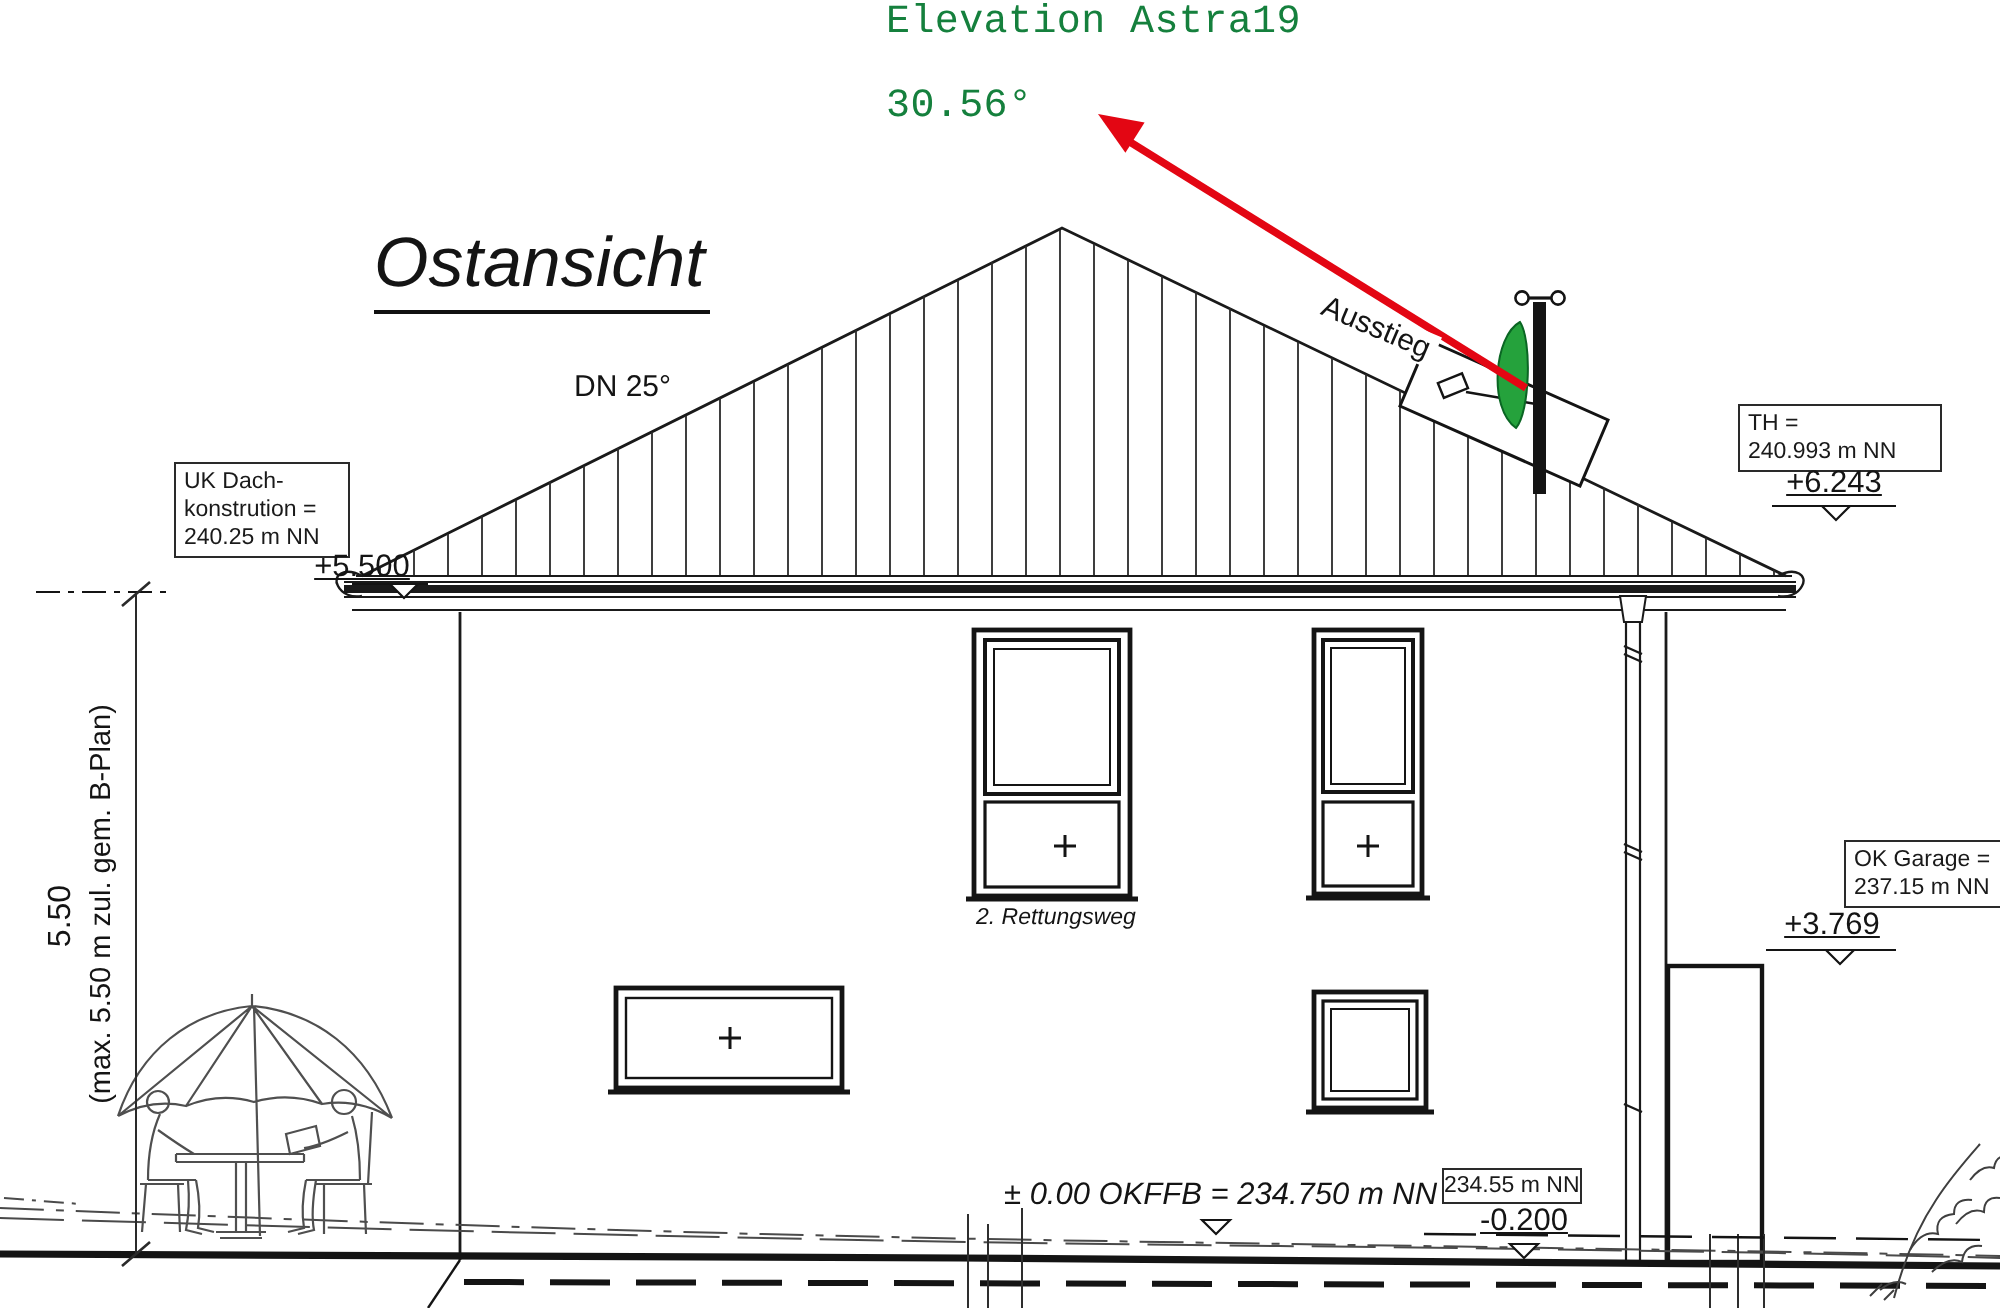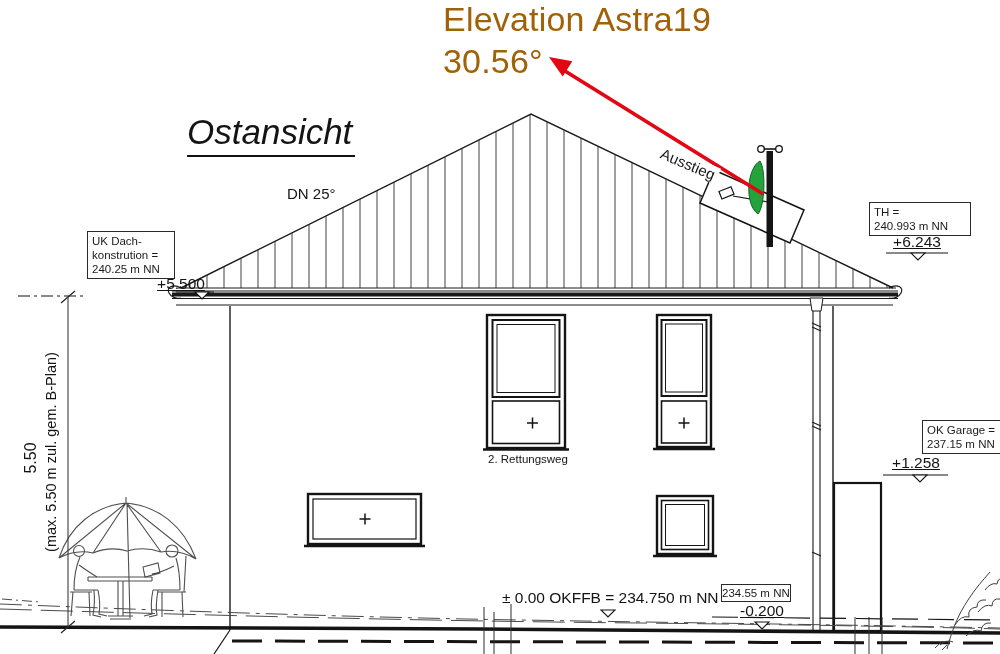--- a/index.html
+++ b/index.html
@@ -1,23 +1,23 @@
 <!DOCTYPE html>
 <html><head>
 <meta charset="utf-8">
 <style>
   html,body{margin:0;padding:0;background:#fff;}
   #stage{position:relative;width:1000px;height:654px;background:#fff;overflow:hidden;
          font-family:"Liberation Sans",sans-serif;color:#141414;}
   #lines{position:absolute;left:0;top:0;}
   .lbl{position:absolute;white-space:nowrap;}
-  .title{font-size:34px;line-height:1.15;color:#a16207;letter-spacing:0.2px;}
+  .title{font-size:20px;line-height:1.15;color:#15803d;letter-spacing:0.2px;font-family:Liberation Mono, monospace;}
   .viewname{font-size:35px;font-style:italic;font-weight:500;border-bottom:2.4px solid #111;
             padding:0 3px 3px 0;}
-  .small{font-size:11.5px;line-height:1.2;}
+  .small{font-size:11.5px;line-height:1.2;font-style:italic;}
   .level{font-size:15.5px;font-weight:500;text-align:center;text-decoration:underline;}
   .box{position:absolute;border:1.4px solid #2a2a2a;background:#fff;padding:2px 4px;
        font-size:11.5px;line-height:1.22;color:#1a1a1a;}
   .vwrap{position:absolute;width:0;height:0;}
   .vwrap>div{position:absolute;transform:translate(-50%,-50%) rotate(-90deg);white-space:nowrap;}
   .ausstieg{position:absolute;transform:translate(-50%,-50%) rotate(23deg);font-size:15px;
             background:#fff;padding:0 3px;}
   .okffb{font-size:15.5px;font-weight:500;}
 </style>
 </head>
@@ -171,23 +171,23 @@
   <div class="box" style="left:869px;top:202px;width:92px;">
     <div>TH =</div>
     <div>240.993 m NN</div>
   </div>
   <div class="lbl level" style="left:885px;top:233px;width:64px;">+6.243</div>
 
   <div class="box" style="left:906px;top:420px;width:92px;margin-left:16px;">
     <div>OK Garage =</div>
     <div>237.15 m NN</div>
   </div>
-  <div class="lbl level" style="left:884px;top:454px;width:64px;">+1.258</div>
+  <div class="lbl level" style="left:884px;top:454px;width:64px;">+3.769</div>
 
-  <div class="lbl okffb" style="left:502px;top:589px;">± 0.00 OKFFB = 234.750 m NN</div>
+  <div class="lbl okffb" style="left:502px;top:589px;font-style:italic;">± 0.00 OKFFB = 234.750 m NN</div>
 
   <div class="box" style="left:721px;top:584px;padding:1px 0;">234.55 m NN</div>
   <div class="lbl level" style="left:730px;top:602px;width:64px;">-0.200</div>
 
   <div class="lbl small" style="left:488px;top:453px;">2. Rettungsweg</div>
 
   <div class="vwrap" style="left:31px;top:458px;">
     <div style="font-size:16px;">5.50</div>
   </div>
   <div class="vwrap" style="left:51px;top:452px;">

